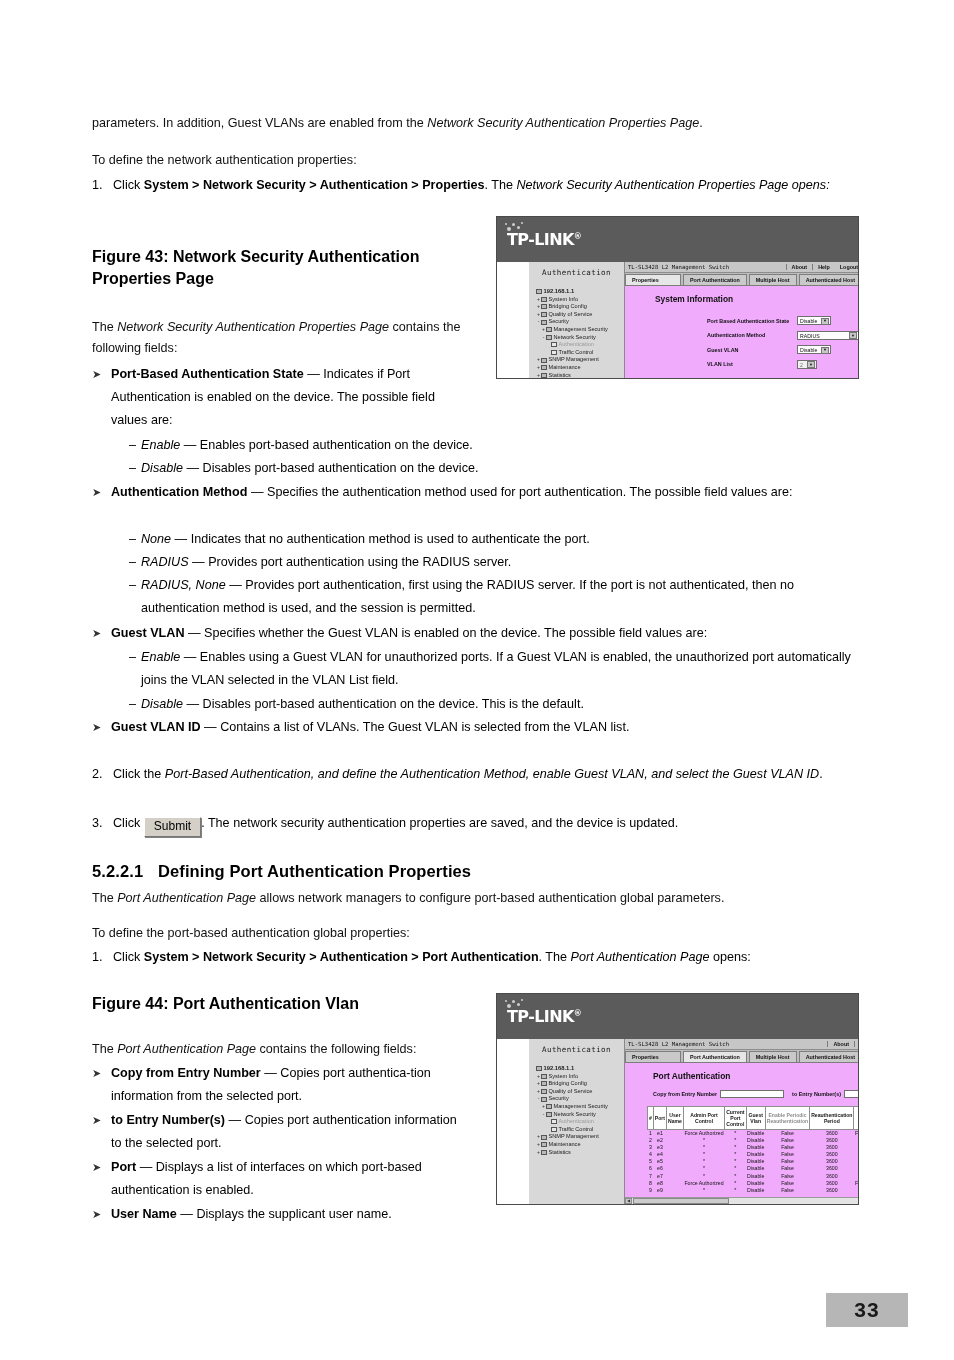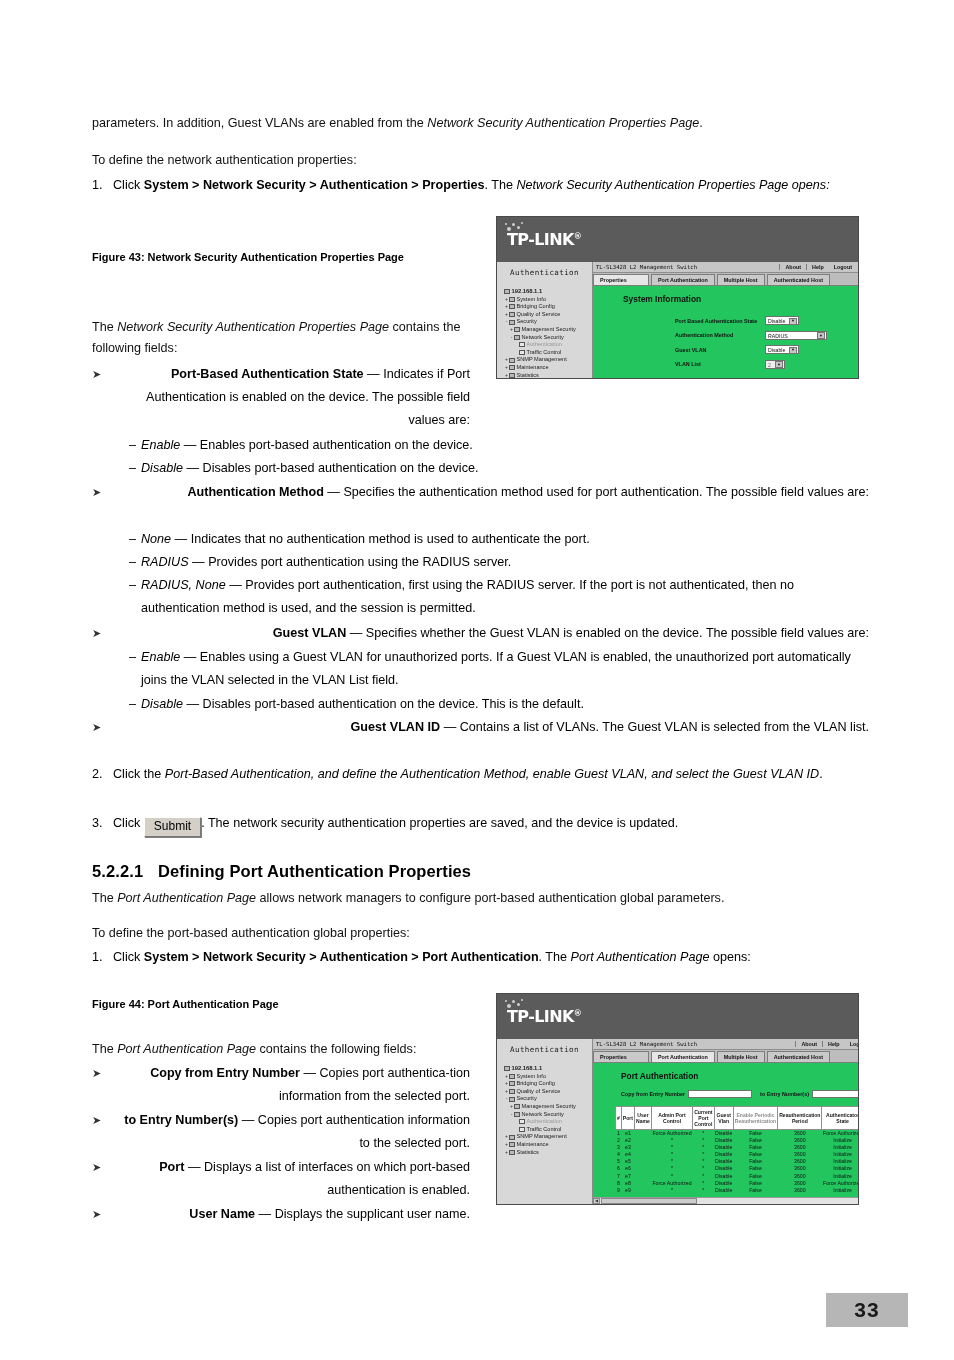--- a/index.html
+++ b/index.html
@@ -40,21 +40,21 @@
     font-size: 12.6px;
     line-height: 23px;
   }
   .bullet-glyph {
     width: 19px;
     flex: 0 0 19px;
     font-size: 11px;
     color: #333;
     line-height: 23px;
   }
-  .bullet-body { flex: 1; text-align: right; }
+  .bullet-body { flex: 1; }
 
   .num-row {
     position: absolute;
     display: flex;
     font-size: 12.6px;
     line-height: 23px;
   }
   .num-glyph {
     width: 21px;
     flex: 0 0 21px;
@@ -77,21 +77,21 @@
     position: absolute;
     margin: 0;
     font-size: 16.5px;
     font-weight: bold;
     letter-spacing: 0.1px;
   }
   .sec-num { display: inline-block; width: 66px; }
 
   .fig-cap {
     position: absolute;
-    font-size: 11px;
+    font-size: 16px;
     font-weight: bold;
     line-height: 22px;
   }
 
   
   .inline-submit {
     display: inline-block;
     border: 1px solid #777;
     border-top-color: #ffffff;
     border-left-color: #ffffff;
@@ -145,20 +145,21 @@
     display: block;
   }
 
   .shot-body { display: flex; height: calc(100% - 45px); }
 
   .shot-side {
     width: 96px;
     flex: 0 0 96px;
     background: #ec4899;
     border-right: 1px solid #8a8a8a;
+    margin-left: 32px;
   }
   .side-title {
     height: 22px;
     line-height: 22px;
     text-align: center;
     font-family: "DejaVu Sans Mono", monospace;
     font-size: 7.5px;
     color: #1a1a1a;
     letter-spacing: 0.4px;
     background: #d8d8d8;
@@ -191,21 +192,21 @@
     height: 5px;
     background: #b9b9b9;
     border: 0.5px solid #555;
     margin-right: 1.5px;
     flex: 0 0 6px;
   }
   .tree-item.root { font-weight: bold; font-size: 5.8px; }
   .tree-item.sel .lbl { color: #9a9a9a; }
   .tree-item.leaf .fi { background: #e8e8e8; }
 
-  .shot-main { flex: 1; background: #22c55e; position: relative; }
+  .shot-main { flex: 1; background: #f0abfc; position: relative; }
 
   .shot-titlebar {
     height: 11px;
     background: #c6c6c6;
     border-bottom: 1px solid #8d8d8d;
     display: flex;
     align-items: center;
     font-family: "DejaVu Sans Mono", monospace;
     font-size: 5.6px;
     color: #111;
@@ -830,21 +831,21 @@
             <div class="btn">◀</div>
             <div class="thumb"></div>
             <div class="sp"></div>
 
           </div>
         </div>
       </div>
     </div>
   </div>
 
-  <div class="fig-cap" style="left:92px; top:993px; width:378px;">Figure 44: Port Authentication Page</div>
+  <div class="fig-cap" style="left:92px; top:993px; width:378px;">Figure 44: Port Authentication Vlan</div>
 
   <div class="para" style="left:92px; top:1041px; width:378px;">
     <span>The </span><span class="i">Port Authentication Page</span><span> contains the following fields:</span>
   </div>
 
   <div class="bullet-row" style="left:92px; top:1062px; width:378px;">
     <div class="bullet-glyph">➤</div>
     <div class="bullet-body"><span class="b">Copy from Entry Number</span><span> — Copies port authentica-tion information from the selected port.</span></div>
   </div>
   <div class="bullet-row" style="left:92px; top:1109px; width:378px;">

